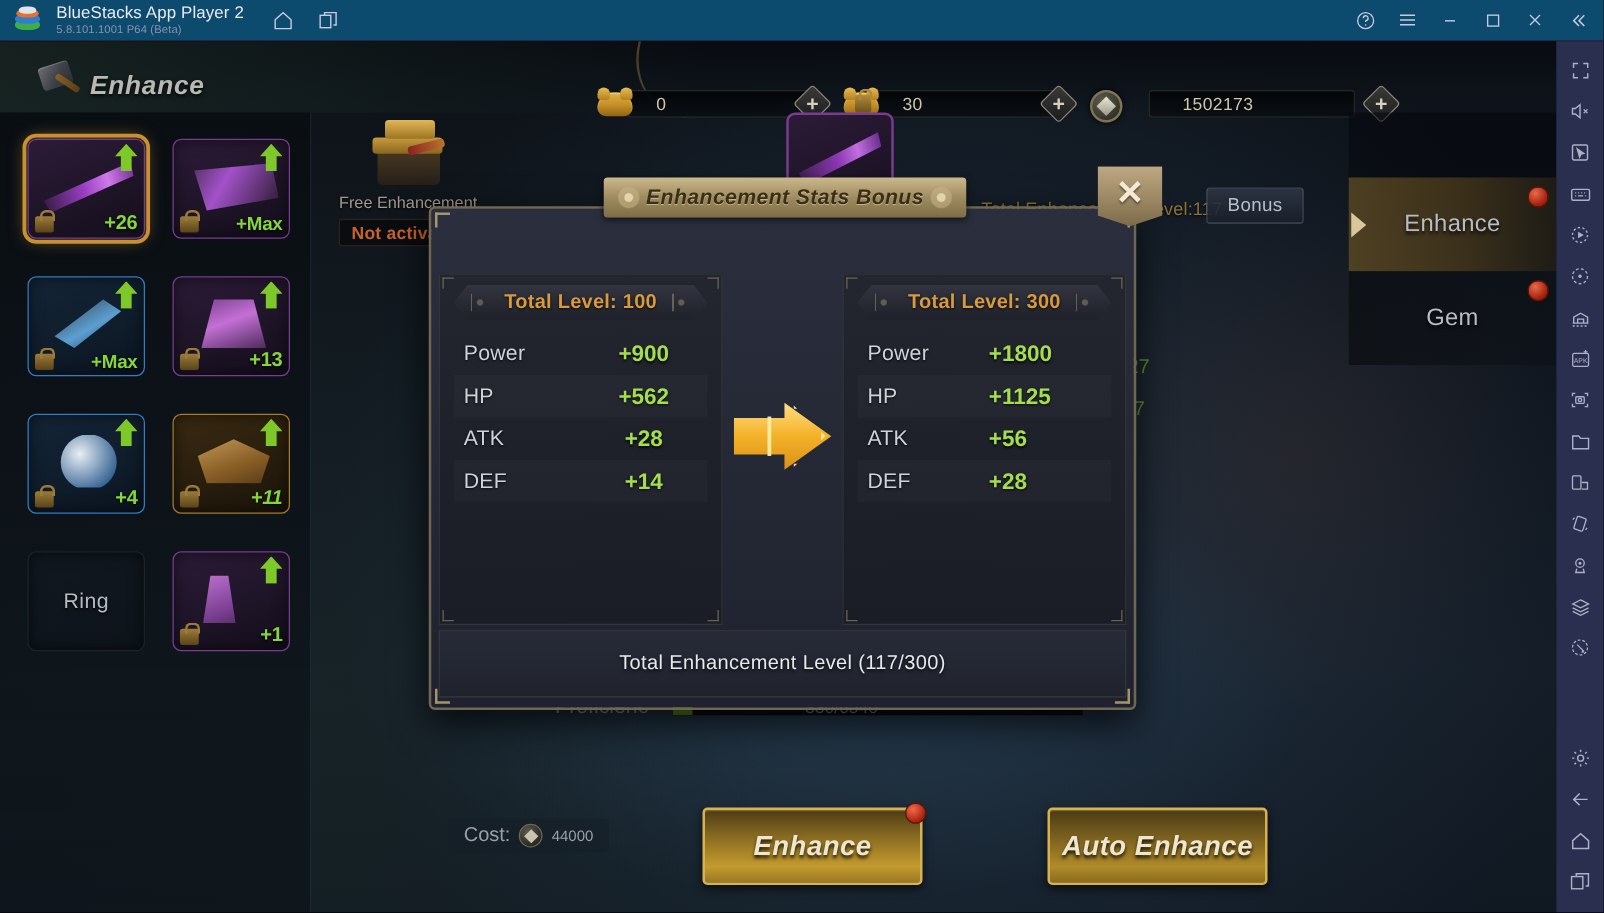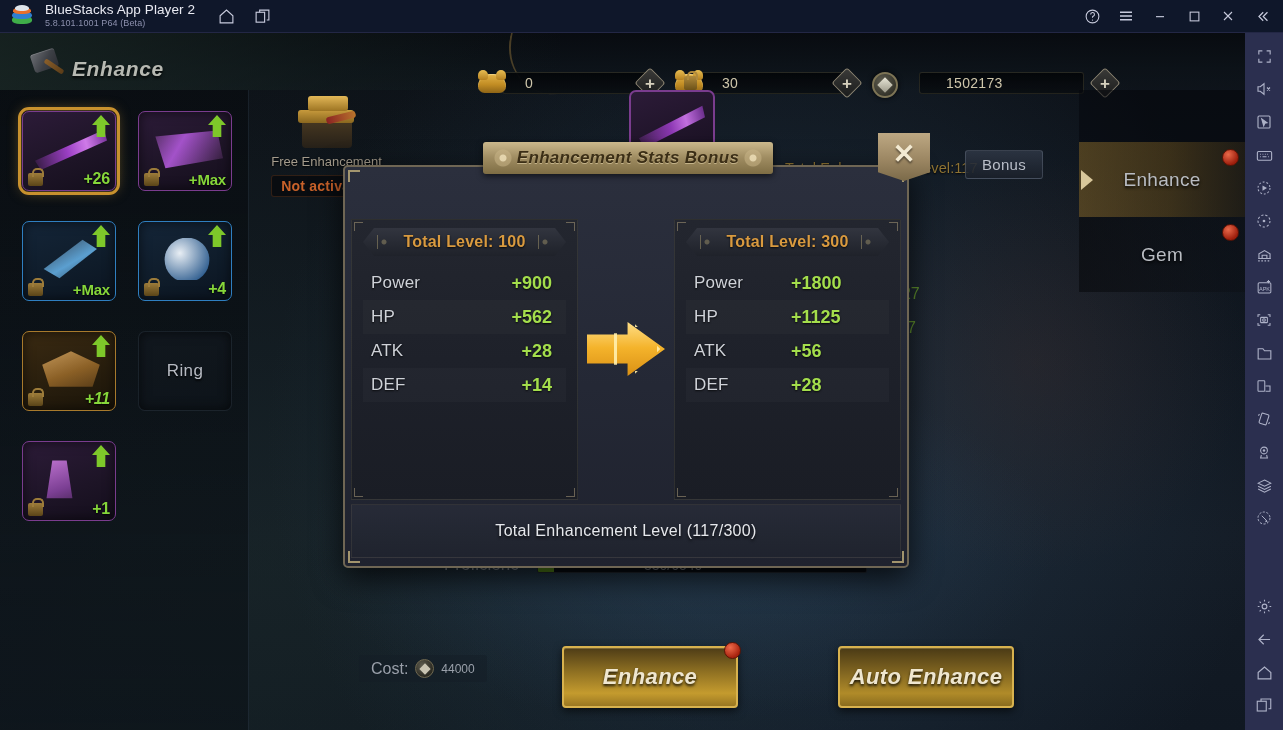--- a/index.html
+++ b/index.html
@@ -7,21 +7,21 @@
     width: 1283px; height: 730px;
     background: #000;
     font-family: "Liberation Sans", sans-serif;
     overflow: hidden;
   }
   #app { position: relative; width: 1283px; height: 730px; overflow: hidden; }
 
   
   .titlebar {
     position: absolute; top: 0; left: 0; width: 1283px; height: 33px;
-    background: #0f172a; display: flex; align-items: center;
+    background: #0c4a6e; display: flex; align-items: center;
     border-bottom: 1px solid #232745;
   }
   .bs-logo {
     width: 22px; height: 22px; margin-left: 11px; position: relative;
     border-radius: 4px; overflow: hidden;
   }
   .bs-logo i { position: absolute; display: block; border-radius: 50% 50% 40% 40%; }
   .bs-logo i.g { left: 1px; top: 10px; width: 20px; height: 9px; background: #3fae49; }
   .bs-logo i.b { left: 1px; top: 6px; width: 20px; height: 8px; background: #2f7fd0; }
   .bs-logo i.o { left: 2px; top: 2px; width: 18px; height: 7px; background: #e8702a; }
@@ -420,21 +420,21 @@
   .ph-orn.r { right: 12px; }
 
   .stat-list { margin: 10px 11px 0; }
   .stat-row {
     height: 34px; display: flex; align-items: center; justify-content: space-between;
     padding: 0 14px 0 8px;
   }
   .stat-row:nth-child(even) { background: rgba(255,255,255,.022); }
   .stat-name { color: #cfd2d8; font-size: 17px; letter-spacing: .2px; text-shadow: 0 1px 2px rgba(0,0,0,.8); }
   .stat-val  { color: #a4de4c; font-size: 18px; font-weight: 700; text-shadow: 0 1px 2px rgba(0,0,0,.8); }
-  .panel-left .stat-val { min-width: 74px; text-align: right; }
+  .panel-left .stat-val { min-width: 74px; text-align: center; }
   .panel-right .stat-val { min-width: 84px; text-align: left; }
 
   .arrow-glyph {
     position: absolute; left: 50%; top: 182px; transform: translate(-50%,-50%);
     width: 78px; height: 56px;
   }
   .arrow-glyph .ar {
     position: absolute; inset: 0;
     background: linear-gradient(180deg, #ffe08a 0%, #f4b32b 48%, #d98f14 100%);
     clip-path: polygon(0% 24%, 52% 24%, 52% 2%, 100% 50%, 52% 98%, 52% 76%, 0% 76%);
@@ -594,20 +594,28 @@
 
         <div class="slot blue">
           <div class="art a4">
               <div class="shard"></div>
             </div>
           <div class="up-arrow"></div>
           <div class="lock-icon"></div>
           <div class="slot-lvl max">+Max</div>
         </div>
 
+        <div class="slot">
+          <div class="art a5">
+              <div class="shard"></div>
+            </div>
+          <div class="up-arrow"></div>
+          <div class="lock-icon"></div>
+          <div class="slot-lvl">+13</div>
+        </div>
 
         <div class="slot blue">
           <div class="art a6">
               <div class="shard"></div>
             </div>
           <div class="up-arrow"></div>
           <div class="lock-icon"></div>
           <div class="slot-lvl">+4</div>
         </div>
 

